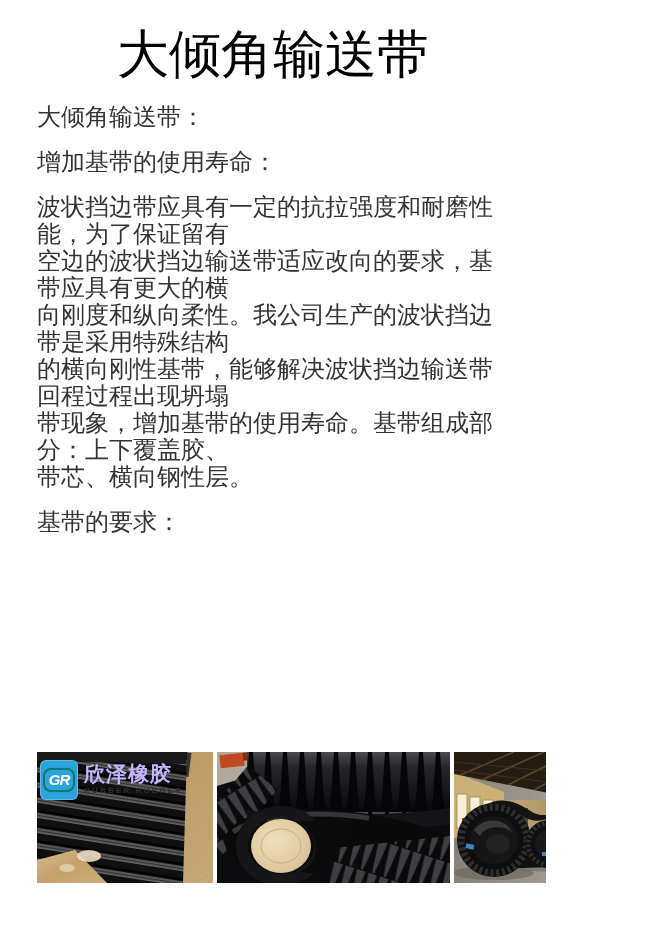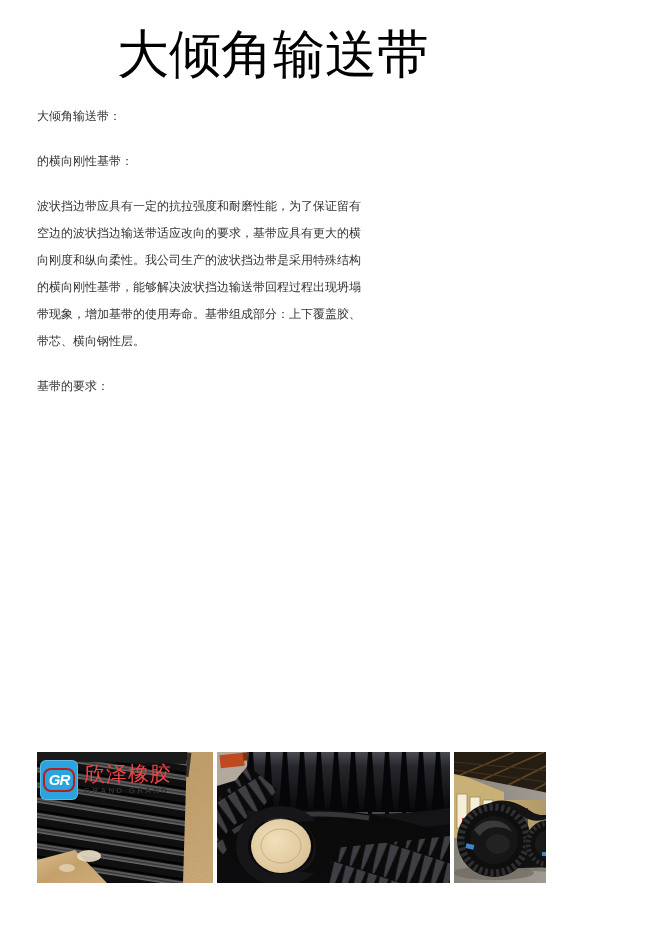--- a/index.html
+++ b/index.html
@@ -6,53 +6,53 @@
   .page{
     position:relative;width:546px;height:930px;overflow:hidden;background:#fff;
     font-family:"Liberation Sans","DejaVu Sans",sans-serif;
   }
   .title{
     margin:0;padding-top:22px;height:64px;text-align:center;
     font-size:52px;line-height:64px;font-weight:400;color:#000;
   }
   .content{margin:17px 37px 0 37px;}
   .content p{
-    margin:0 0 18px 0;font-size:12px;line-height:27px;color:#333;
+    margin:0 0 18px 0;font-size:24px;line-height:27px;color:#333;
     white-space:pre-line;letter-spacing:0;
   }
   .gallery{position:absolute;left:37px;top:752px;display:flex;gap:4px;}
   .gallery figure{margin:0;position:relative;height:131px;overflow:hidden;background:#111;}
   .ph1{width:176px}.ph2{width:233px}.ph3{width:170px}
   .gallery svg{display:block;}
   
   .brand-logo{position:absolute;left:3px;top:8px;display:flex;align-items:flex-start;}
   .badge{
     width:38px;height:40px;background:#2ba3dc;border-radius:6px;flex:0 0 auto;
     display:flex;align-items:center;justify-content:center;
     box-shadow:0 0 0 1px rgba(255,255,255,0.25) inset;
   }
   .badge-inner{
-    border:2px solid #b91c1c;border-radius:8px;padding:1px 4px;
+    border:2px solid #0f766e;border-radius:8px;padding:1px 4px;
     color:#fff;font-weight:700;font-style:italic;font-size:15px;line-height:1.25;
     letter-spacing:-1px;
   }
   .brand-text{margin-left:6px;padding-top:2px;}
-  .brand-cn{color:#ef4444;font-size:21px;line-height:23px;font-weight:400;letter-spacing:1px;}
+  .brand-cn{color:#c4b5fd;font-size:21px;line-height:23px;font-weight:700;letter-spacing:1px;}
   .brand-en{color:#2f3036;font-size:8px;font-weight:700;letter-spacing:2.2px;margin-top:1px;}
 </style>
 </head>
 <body>
 
 <div class="page">
 
   <h1 class="title">大倾角输送带</h1>
 
   <div class="content">
     <p>大倾角输送带：</p>
-    <p>的横向刚性基带：</p>
+    <p>增加基带的使用寿命：</p>
     <p>波状挡边带应具有一定的抗拉强度和耐磨性能，为了保证留有
 空边的波状挡边输送带适应改向的要求，基带应具有更大的横
 向刚度和纵向柔性。我公司生产的波状挡边带是采用特殊结构
 的横向刚性基带，能够解决波状挡边输送带回程过程出现坍塌
 带现象，增加基带的使用寿命。基带组成部分：上下覆盖胶、
 带芯、横向钢性层。</p>
     <p>基带的要求：</p>
   </div>
 
   <div class="gallery">
@@ -90,21 +90,21 @@
           <ellipse cx="52" cy="104" rx="12" ry="6" fill="#e9ddc4" opacity="0.9"></ellipse>
           <ellipse cx="30" cy="116" rx="8" ry="4" fill="#e2d3b4" opacity="0.8"></ellipse>
         </g>
       </svg>
       <div class="brand-logo">
         <div class="badge">
           <span class="badge-inner">GR</span>
         </div>
         <div class="brand-text">
           <div class="brand-cn">欣泽橡胶</div>
-          <div class="brand-en">GRAND GRAND</div>
+          <div class="brand-en">RUBBER RUBBER</div>
         </div>
       </div>
     </figure>
 
     <figure class="ph2">
       <svg viewBox="0 0 233 131" width="233" height="131">
         <defs>
           <linearGradient id="g2fin" x1="0" y1="0" x2="0" y2="1">
             <stop offset="0" stop-color="#4a4a52"></stop>
             <stop offset="0.25" stop-color="#26262c"></stop>

